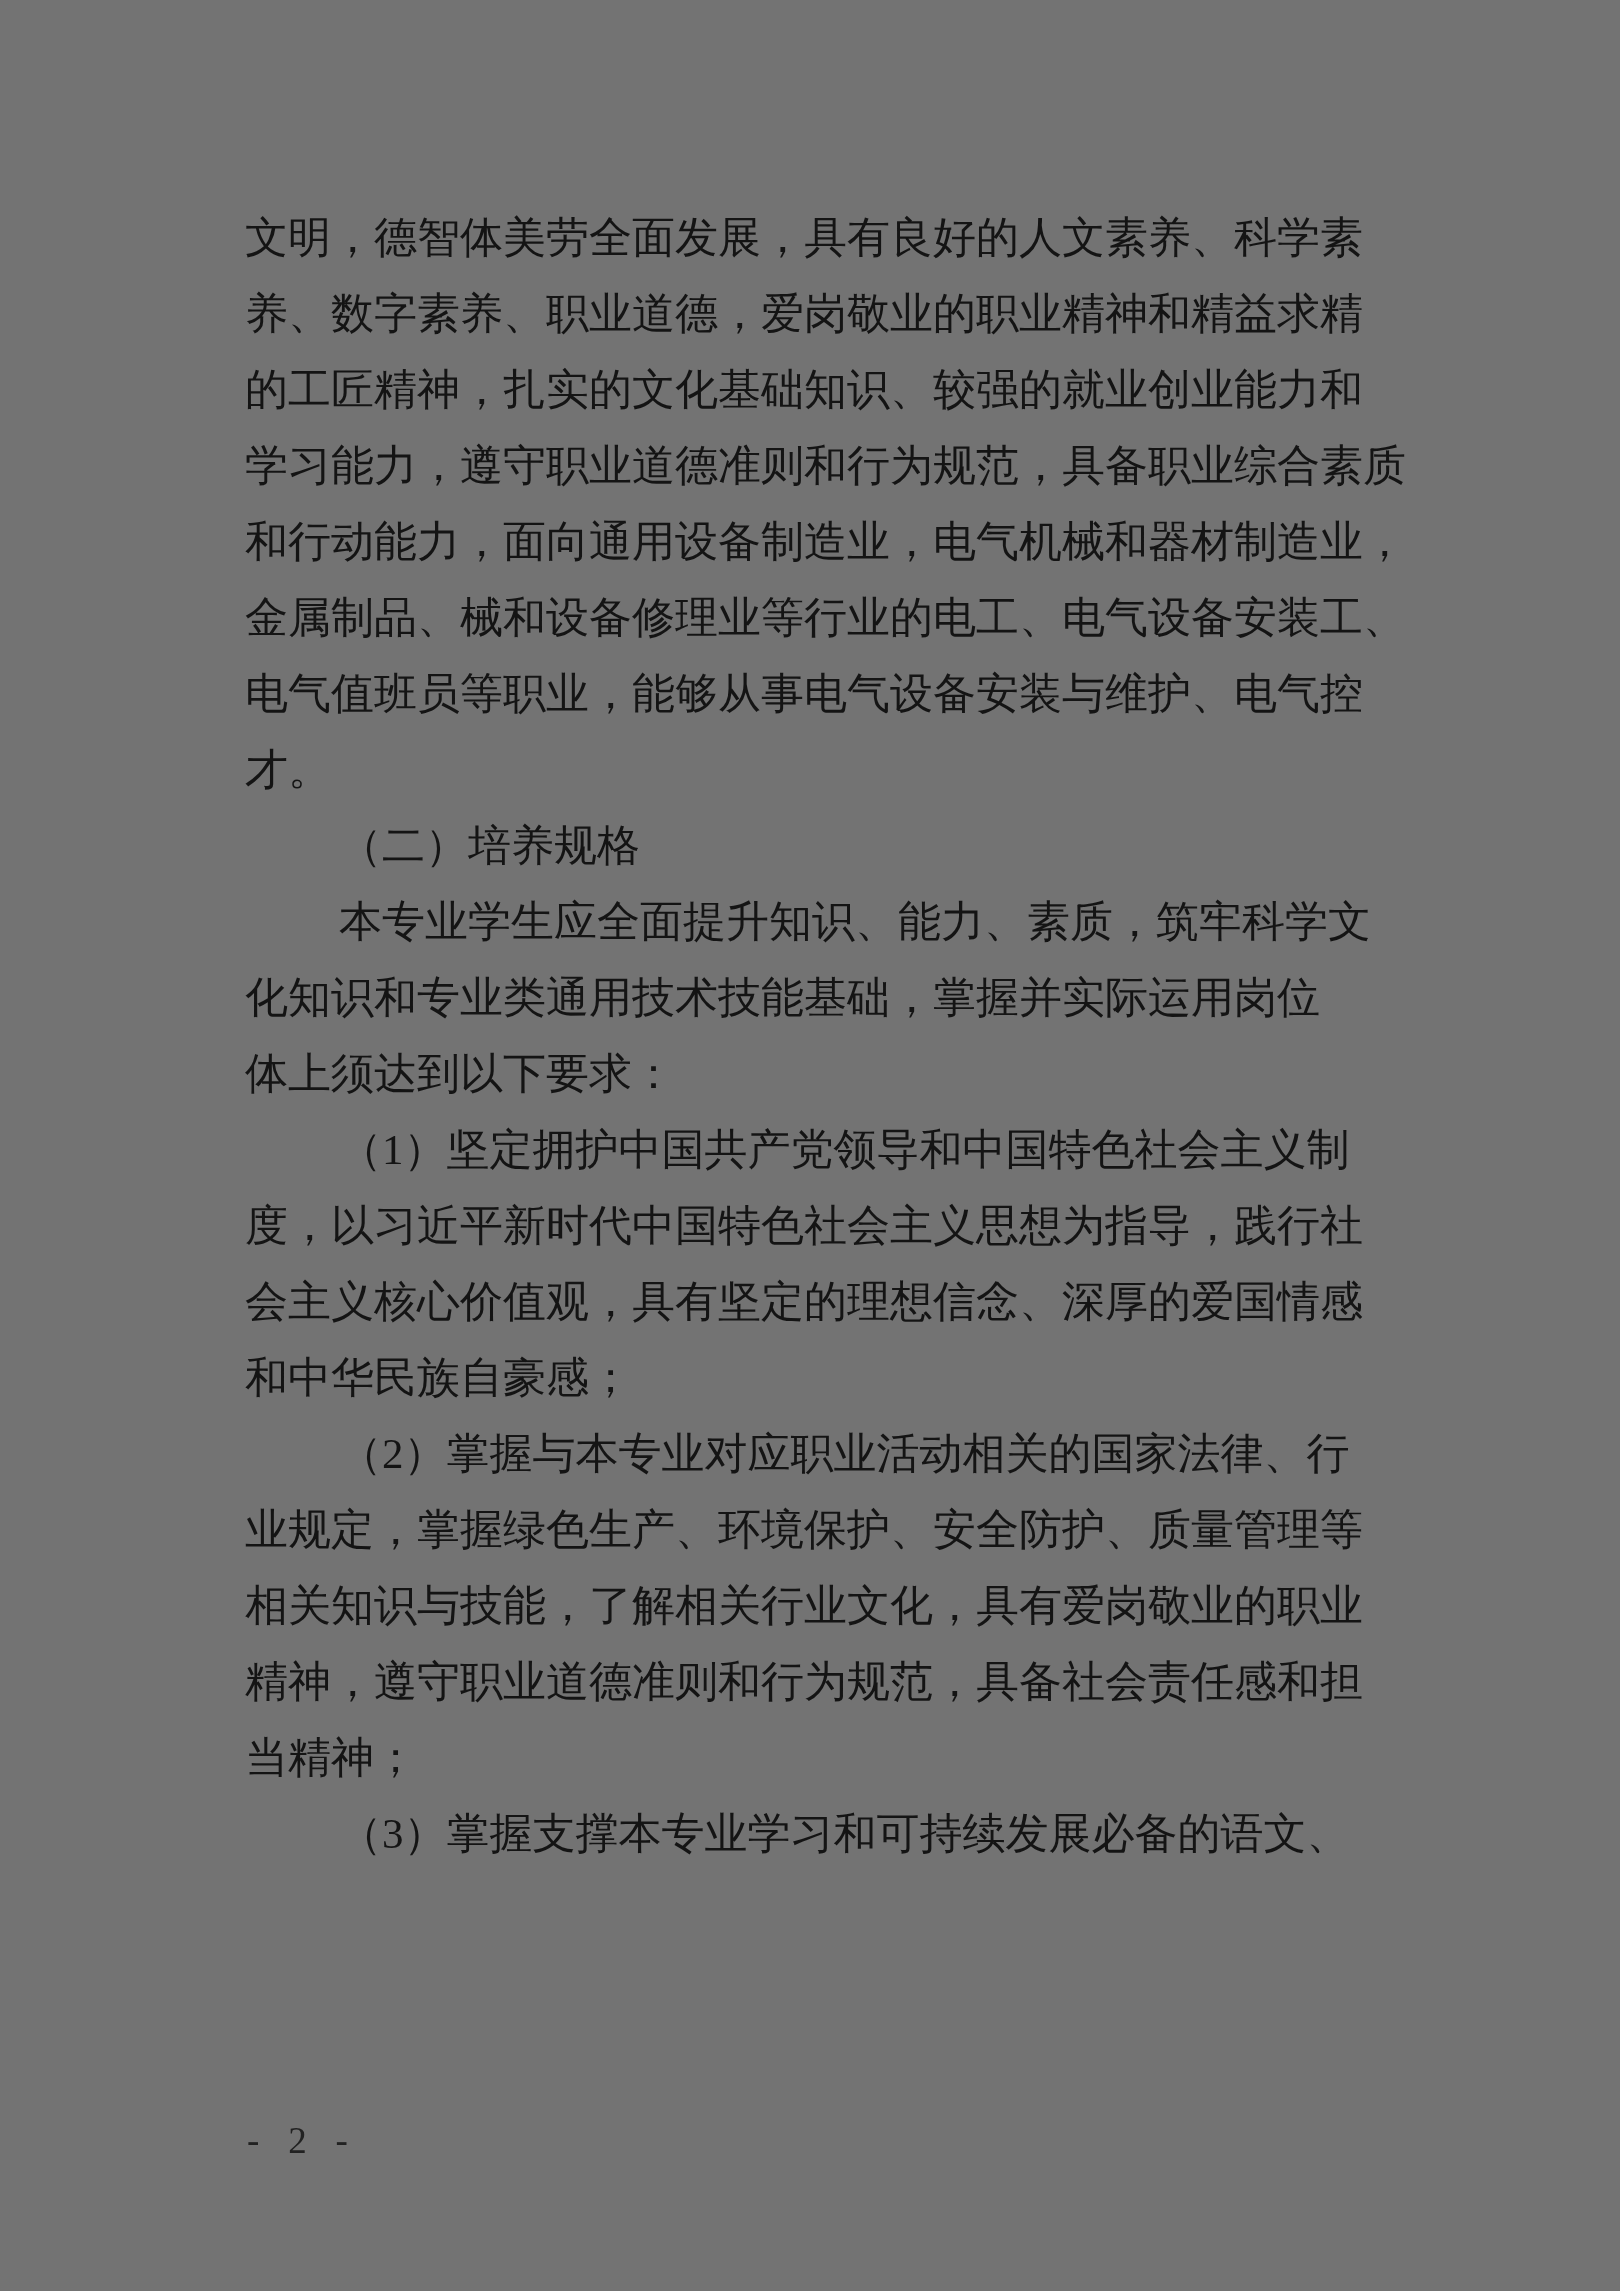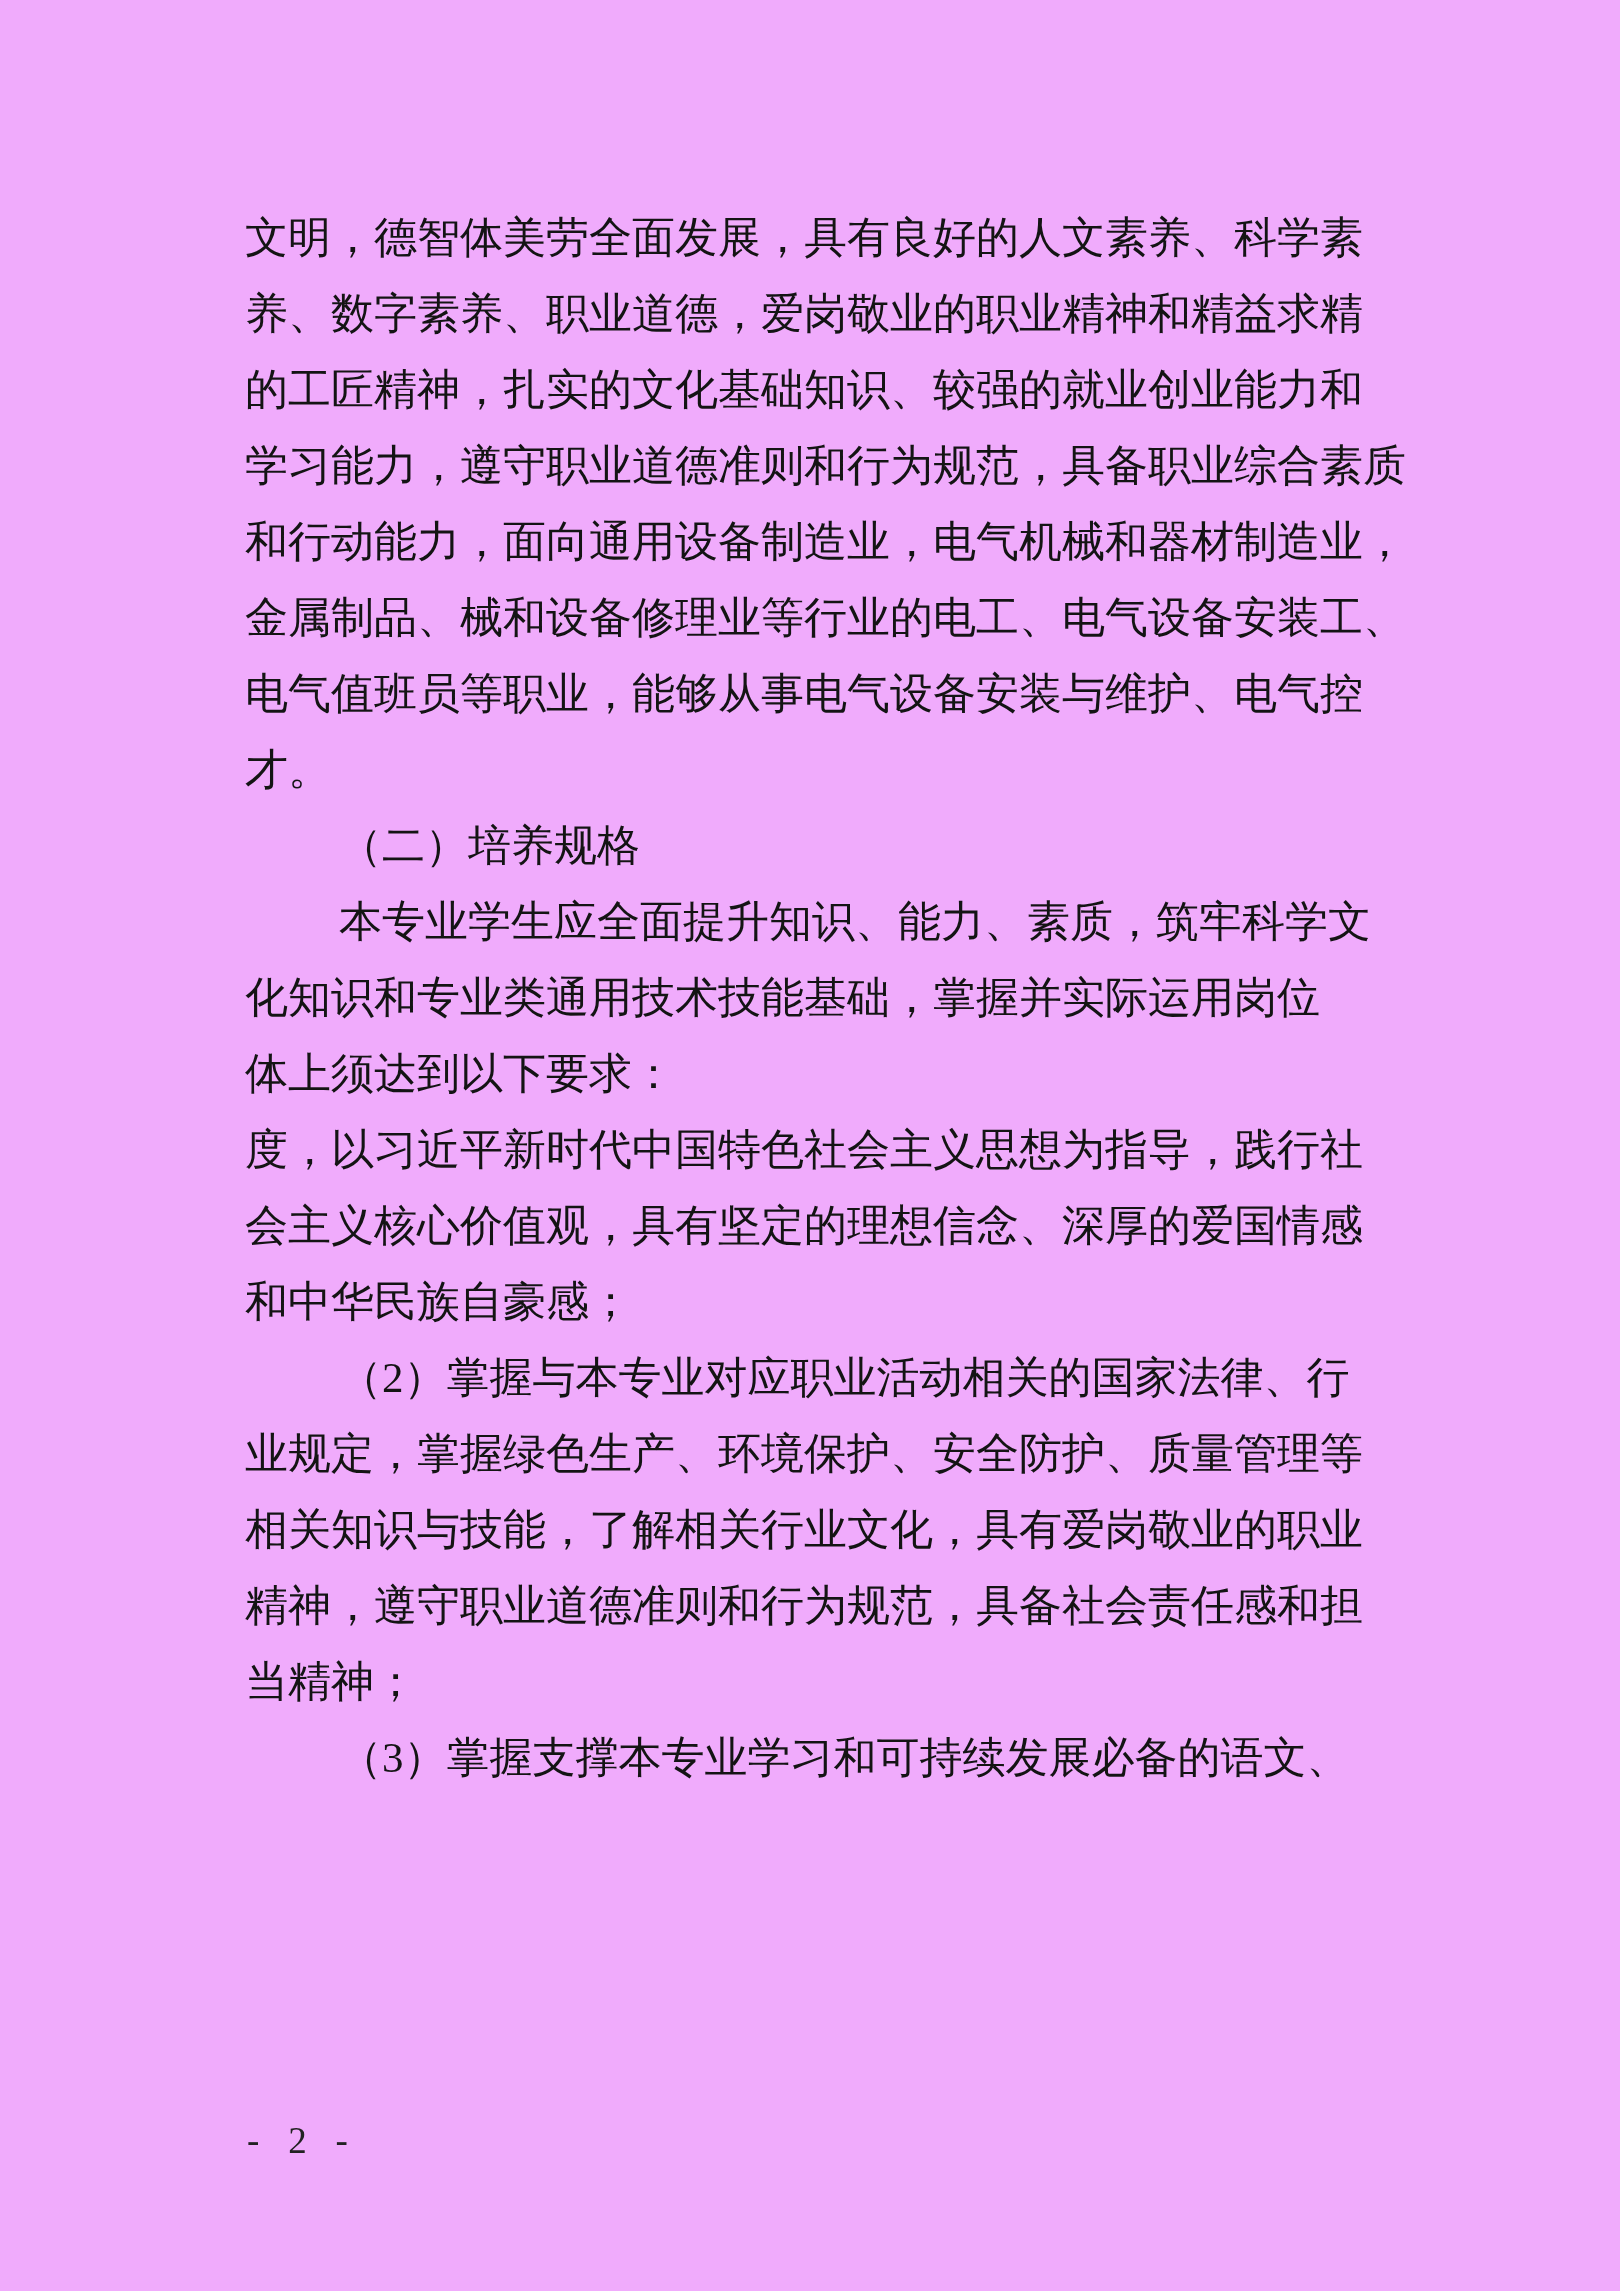--- a/index.html
+++ b/index.html
@@ -4,21 +4,21 @@
 <style>
   html, body {
     margin: 0;
     padding: 0;
     background: #ffffff;
   }
   .page {
     position: relative;
     width: 1620px;
     height: 2292px;
-    background: #f0abfc;
+    background: #737373;
     overflow: hidden;
     font-family: "Liberation Serif", "DejaVu Serif", serif;
     color: #141414;
   }
   .body-text {
     position: absolute;
     left: 245px;
     top: 200px;
     width: 1127px;
   }
@@ -52,20 +52,21 @@
     <div class="line">的工匠精神，扎实的文化基础知识、较强的就业创业能力和</div>
     <div class="line">学习能力，遵守职业道德准则和行为规范，具备职业综合素质</div>
     <div class="line">和行动能力，面向通用设备制造业，电气机械和器材制造业，</div>
     <div class="line">金属制品、械和设备修理业等行业的电工、电气设备安装工、</div>
     <div class="line">电气值班员等职业，能够从事电气设备安装与维护、电气控</div>
     <div class="line">才。</div>
     <div class="line indent">（二）培养规格</div>
     <div class="line indent">本专业学生应全面提升知识、能力、素质，筑牢科学文</div>
     <div class="line">化知识和专业类通用技术技能基础，掌握并实际运用岗位</div>
     <div class="line">体上须达到以下要求：</div>
+    <div class="line indent">（1）坚定拥护中国共产党领导和中国特色社会主义制</div>
     <div class="line">度，以习近平新时代中国特色社会主义思想为指导，践行社</div>
     <div class="line">会主义核心价值观，具有坚定的理想信念、深厚的爱国情感</div>
     <div class="line">和中华民族自豪感；</div>
     <div class="line indent">（2）掌握与本专业对应职业活动相关的国家法律、行</div>
     <div class="line">业规定，掌握绿色生产、环境保护、安全防护、质量管理等</div>
     <div class="line">相关知识与技能，了解相关行业文化，具有爱岗敬业的职业</div>
     <div class="line">精神，遵守职业道德准则和行为规范，具备社会责任感和担</div>
     <div class="line">当精神；</div>
     <div class="line indent">（3）掌握支撑本专业学习和可持续发展必备的语文、</div>
   </div>

